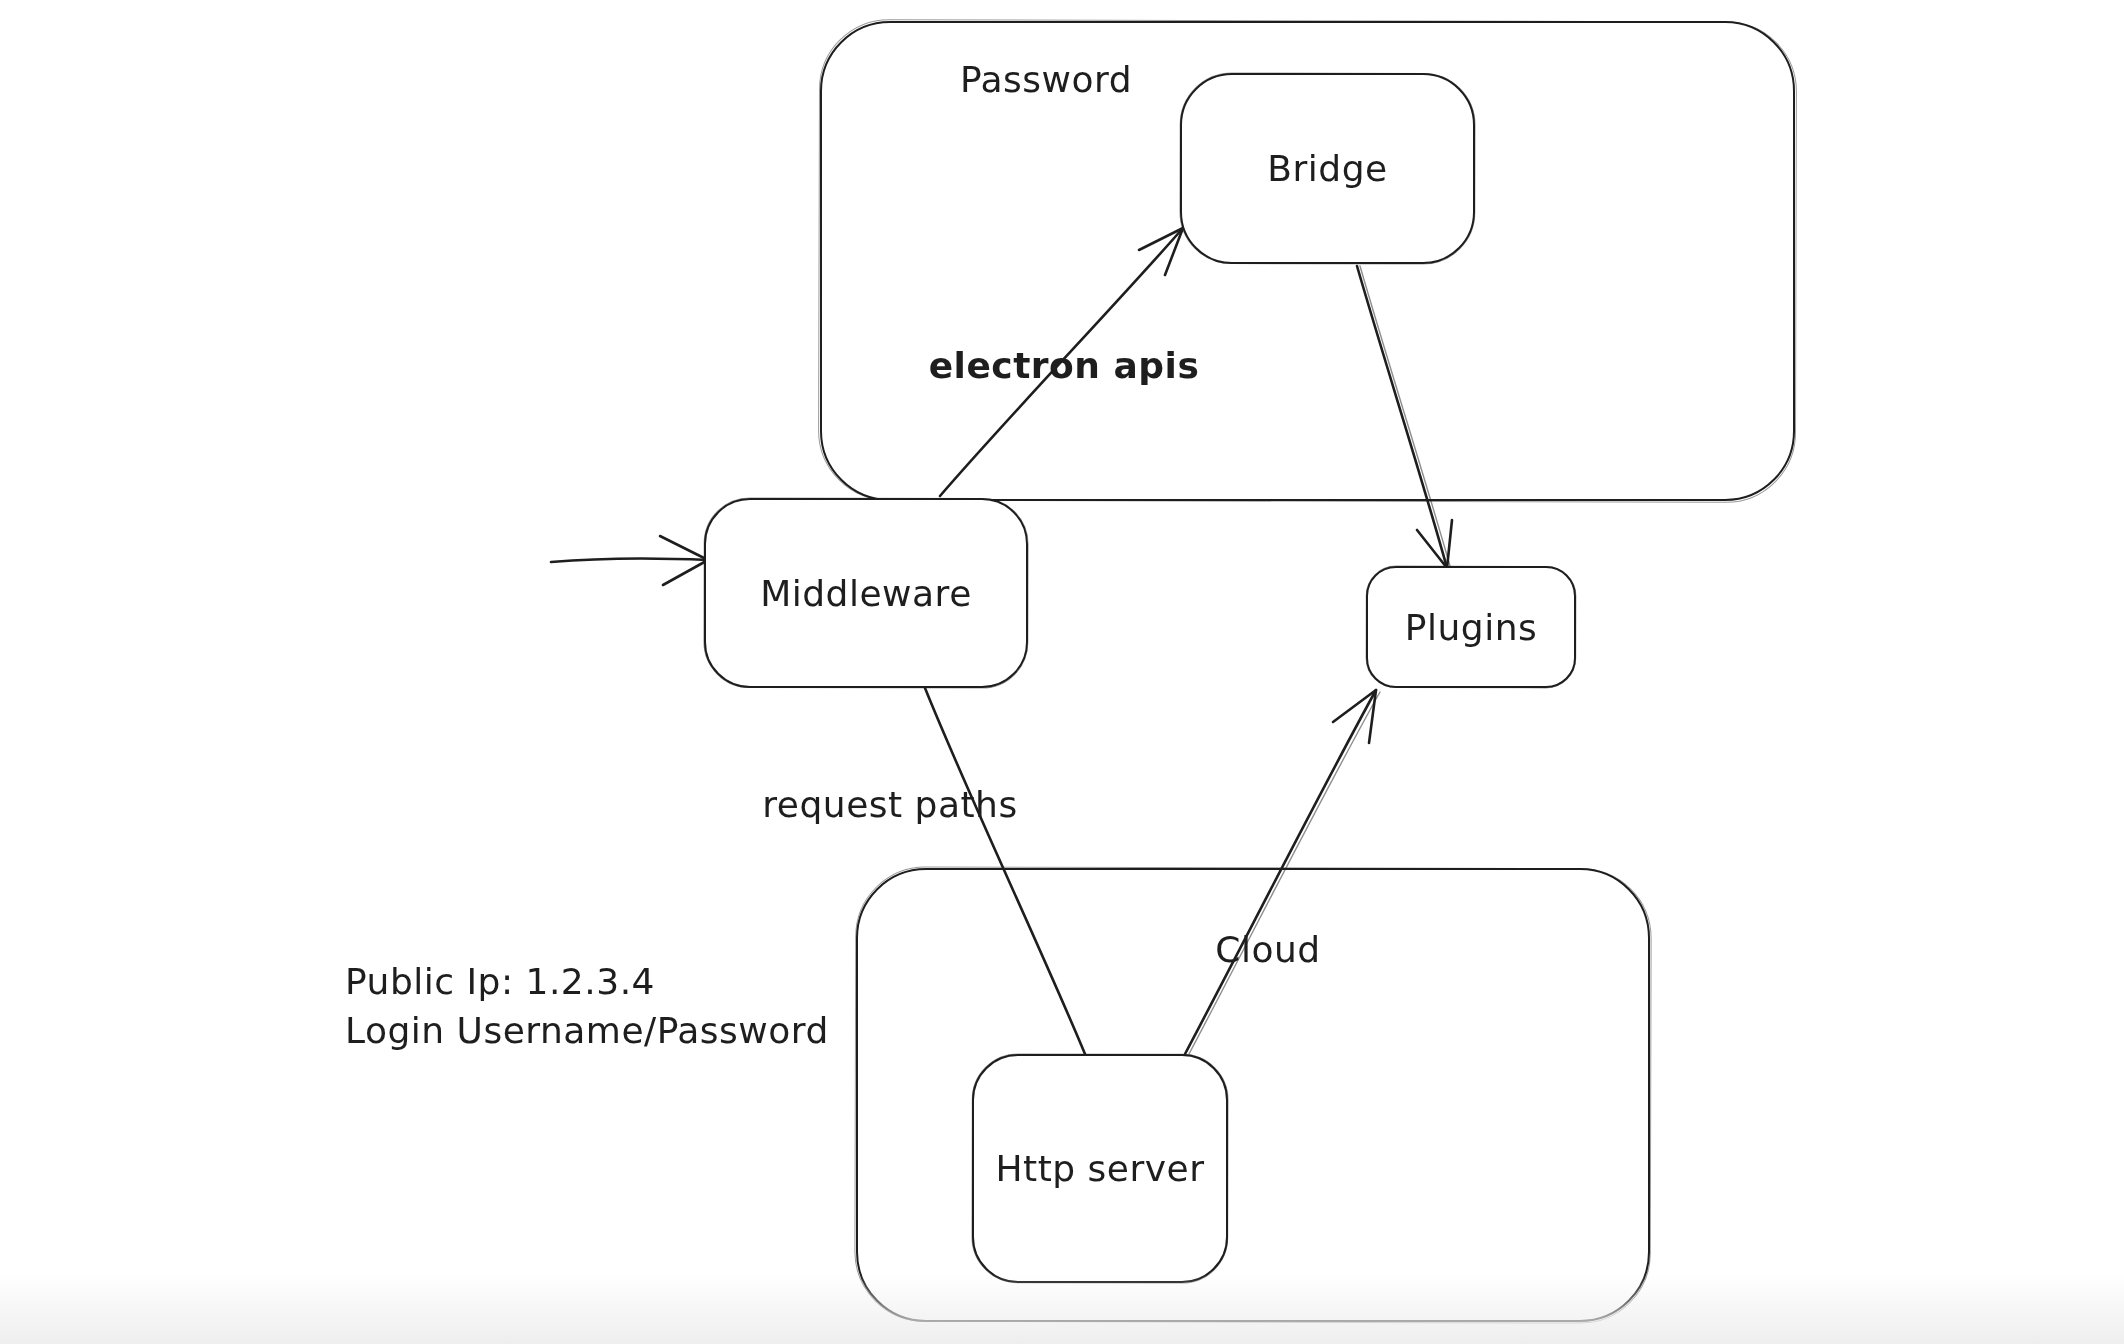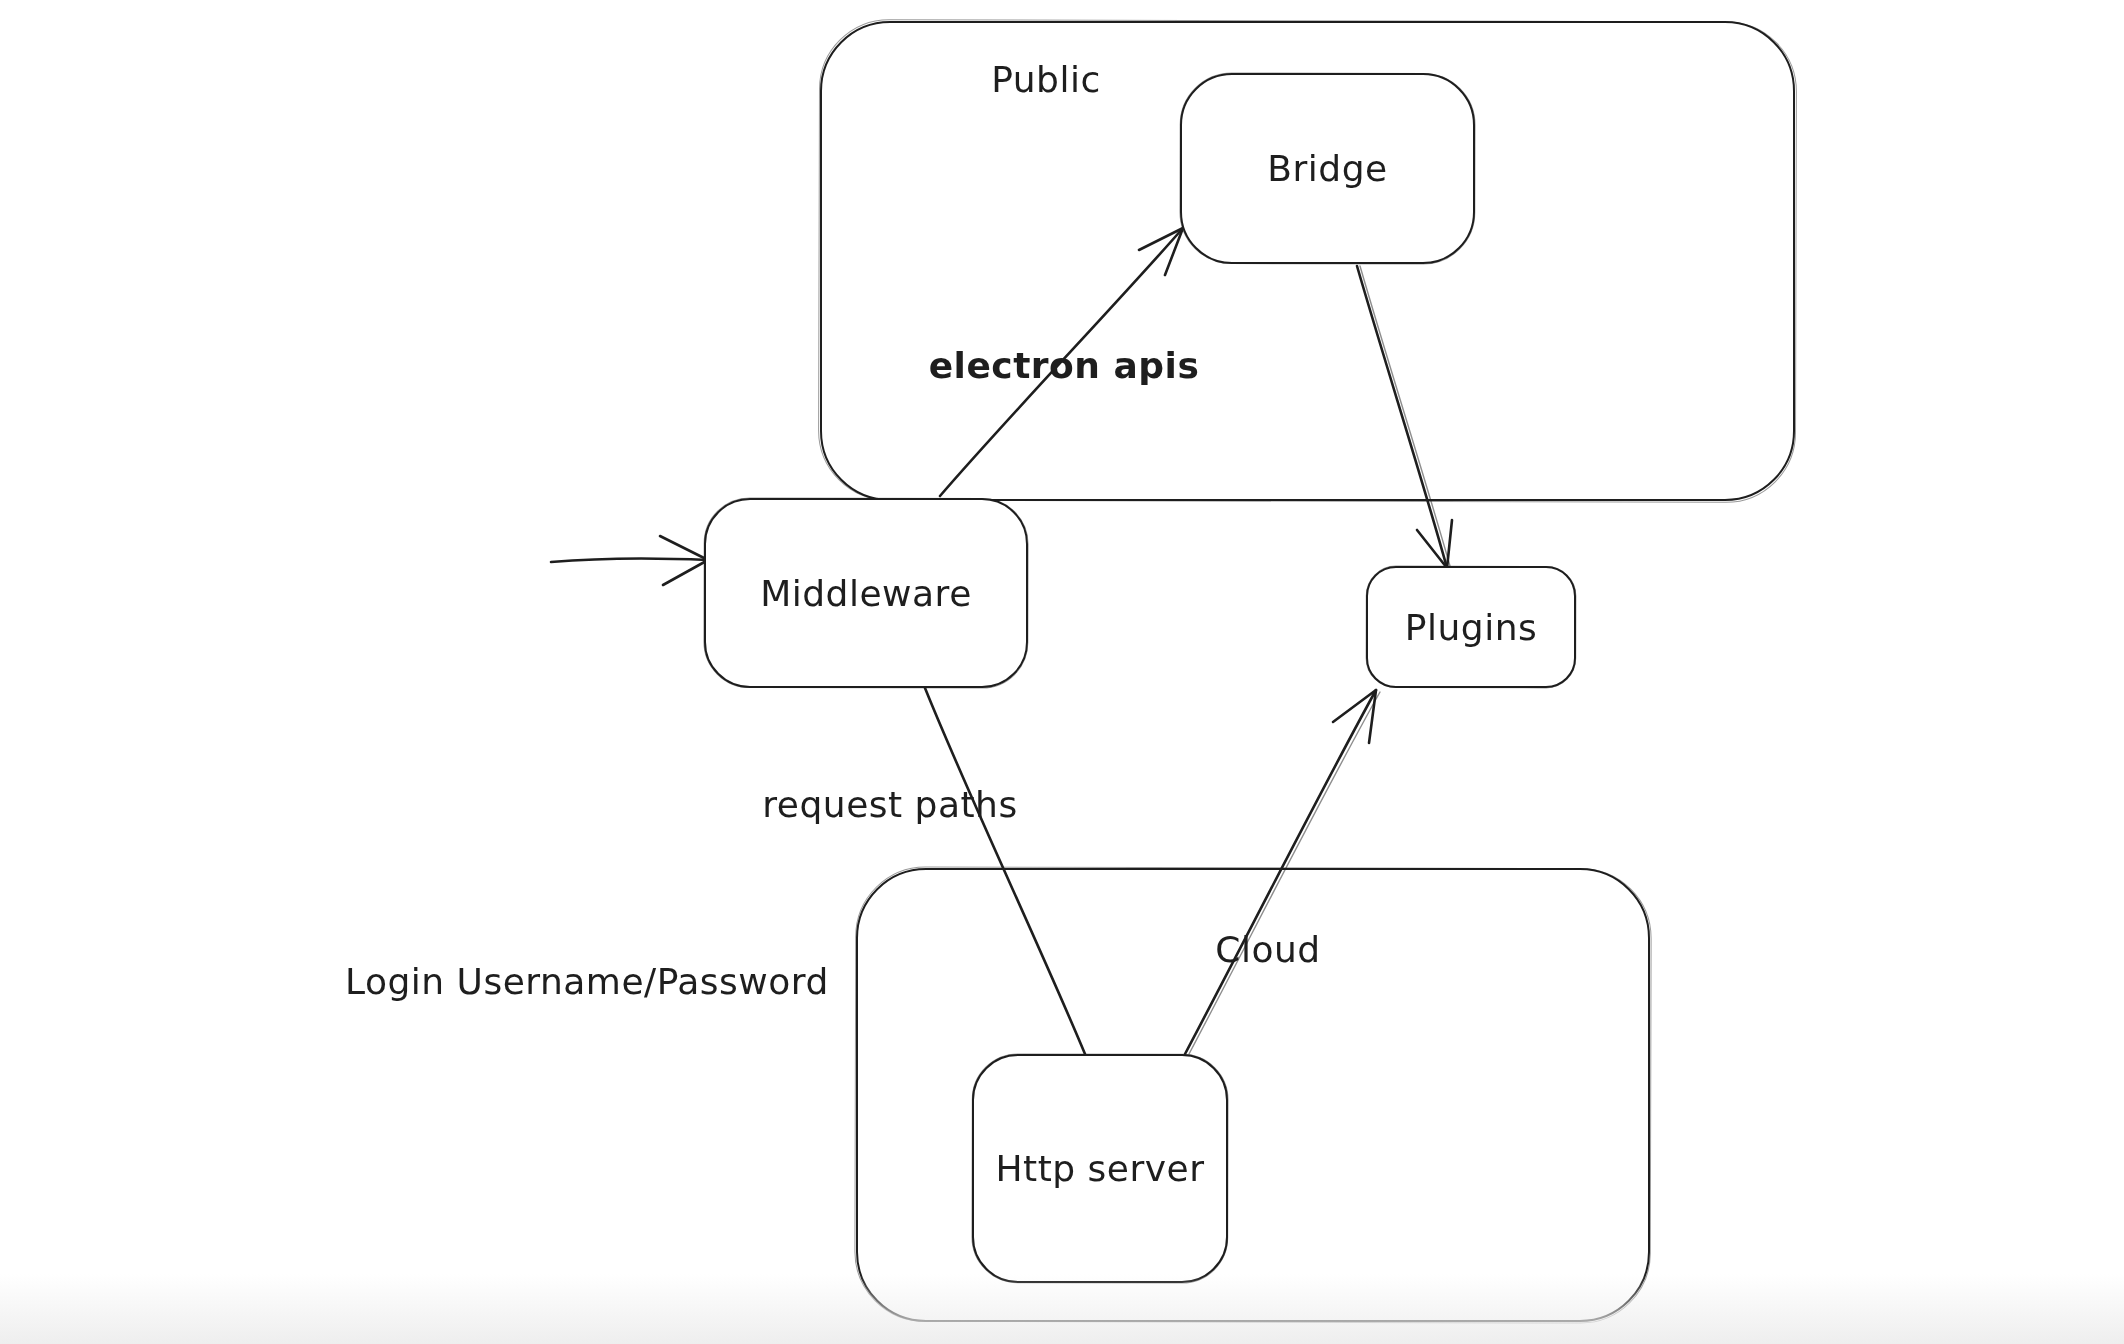--- a/index.html
+++ b/index.html
@@ -140,24 +140,25 @@
   <div class="node" id="box-middleware">
     <span class="node-label">Middleware</span>
   </div>
   <div class="node" id="box-plugins">
     <span class="node-label">Plugins</span>
   </div>
   <div class="node" id="box-http-server">
     <span class="node-label">Http server</span>
   </div>
 
-  <div class="free-label" id="label-desktop">Public</div>
+  <div class="free-label" id="label-desktop">Password</div>
   <div class="free-label" id="label-cloud">Cloud</div>
 
   <div class="free-label" id="label-electron-apis">electron apis</div>
   <div class="free-label" id="label-request-paths">request paths</div>
 
   <div id="note-credentials">
+    <div>Public Ip: 1.2.3.4</div>
     <div>Login Username/Password</div>
   </div>
 
   <div id="bottom-fade"></div>
 </div>
 
 </body></html>

